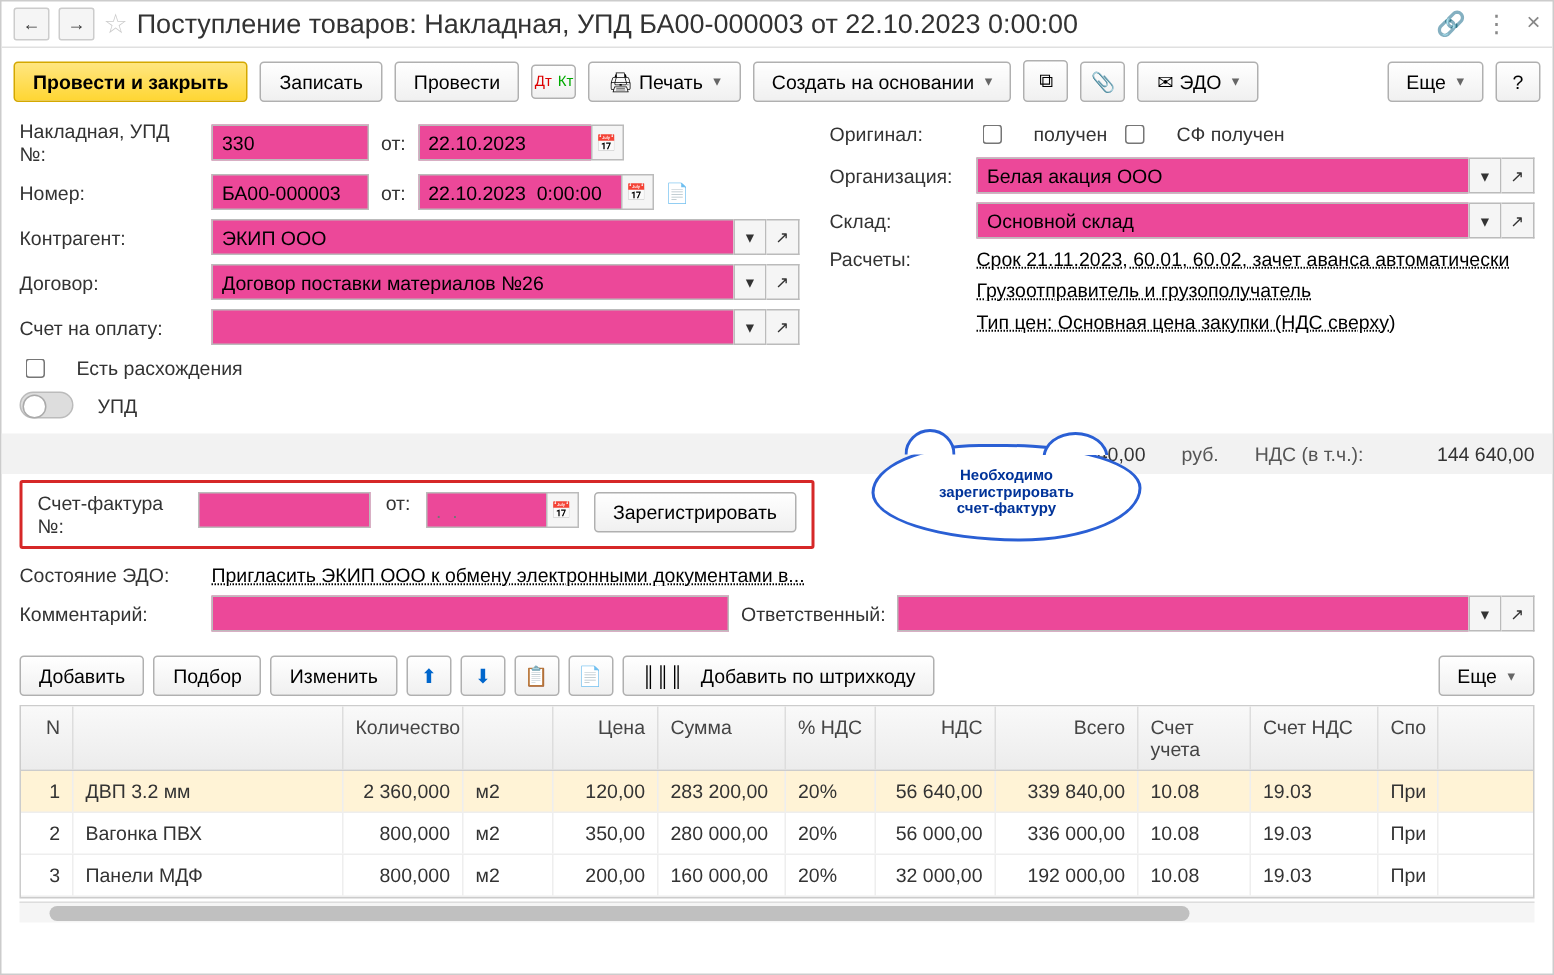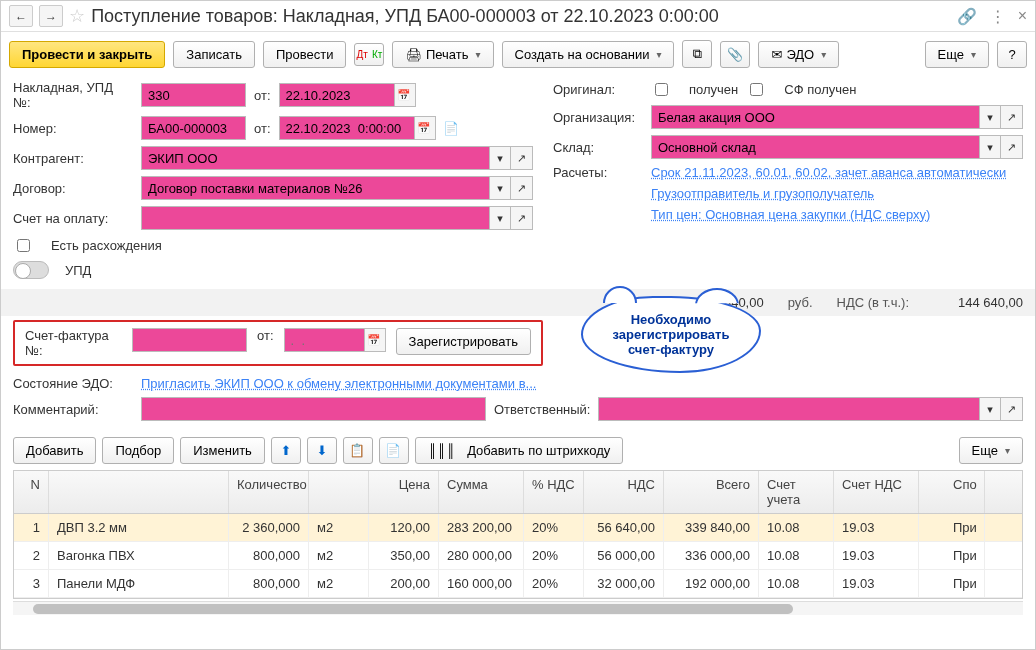--- a/index.html
+++ b/index.html
@@ -17,21 +17,21 @@
 .dropdown-arrow::after { content: "▾"; font-size: 10px; margin-left: 3px; color: #666; }
 .form-area { padding: 4px 12px; }
 .form-row { display: flex; align-items: center; margin-bottom: 6px; gap: 8px; }
 .label { width: 120px; color: #333; font-size: 13px; }
 .input { border: 1px solid #bbb; padding: 3px 6px; font-size: 13px; background: #ec4899; height: 24px; }
 .input-group { display: flex; }
 .input-group .input { border-right: none; }
 .input-btn { width: 22px; height: 24px; border: 1px solid #bbb; background: #f5f5f5; display: flex; align-items: center; justify-content: center; cursor: pointer; font-size: 11px; }
 .input-btn + .input-btn { border-left: none; }
 .checkbox-row { display: flex; align-items: center; gap: 18px; }
-.link { color: #3b82f6; text-decoration: underline dotted; cursor: pointer; }
+.link { color: #000000; text-decoration: underline dotted; cursor: pointer; }
 .two-col { display: flex; gap: 20px; }
 .col-left { flex: 0 0 520px; }
 .col-right { flex: 1; }
 .totals-bar { background: #f2f2f2; padding: 6px 12px; display: flex; gap: 24px; justify-content: flex-end; align-items: center; }
 .totals-bar .label-t { color: #555; }
 .totals-bar .value-t { font-weight: normal; min-width: 90px; text-align: right; }
 .sf-row { border: 2.5px solid #d62828; border-radius: 2px; padding: 6px 10px; display: flex; align-items: flex-start; gap: 10px; margin: 4px 12px 6px 12px; width: 530px; }
 .toggle { display: inline-flex; width: 36px; height: 18px; background: #ddd; border-radius: 9px; position: relative; margin-right: 8px; border: 1px solid #bbb; }
 .toggle::before { content: ""; width: 14px; height: 14px; background: #fff; border: 1px solid #aaa; border-radius: 50%; position: absolute; top: 1px; left: 1px; }
 .table-toolbar { display: flex; align-items: center; padding: 6px 12px; gap: 6px; }
@@ -45,24 +45,24 @@
 .c-name { width: 180px; }
 .c-qty { width: 80px; text-align: right; }
 .c-unit { width: 60px; }
 .c-price { width: 70px; text-align: right; }
 .c-sum { width: 85px; text-align: left; }
 .c-vat { width: 60px; }
 .c-vatamt { width: 80px; text-align: right; }
 .c-total { width: 95px; text-align: right; }
 .c-acc1 { width: 75px; }
 .c-acc2 { width: 85px; }
-.c-sp { width: 40px; margin-left: 26px; }
+.c-sp { width: 40px; }
 .scrollbar-bottom { height: 14px; background: #f5f5f5; border-top: 1px solid #ddd; margin: 2px 12px 8px 12px; position: relative; }
 .scrollbar-thumb { position: absolute; left: 20px; top: 2px; height: 10px; width: 760px; background: #c0c0c0; border-radius: 5px; }
-.callout { position: absolute; top: 295px; left: 580px; width: 180px; pointer-events: none; font-size: 13px; font-weight: bold; color: #003399; text-align: center; }
+.callout { position: absolute; top: 295px; left: 580px; width: 180px; pointer-events: none; font-size: 10px; font-weight: bold; color: #003399; text-align: center; }
 .cloud { padding: 14px 10px; background: #fff; border: 2px solid #2a5fd4; border-radius: 40% 50% 45% 55% / 50% 45% 55% 50%; position: relative; box-shadow: 0 0 0 0 transparent; }
 .cloud::before, .cloud::after { content: ""; position: absolute; background: #fff; border: 2px solid #2a5fd4; }
 .cloud::before { width: 30px; height: 30px; border-radius: 50%; top: -12px; left: 20px; clip-path: inset(0 0 50% 0); }
 .cloud::after { width: 40px; height: 30px; border-radius: 50%; top: -10px; right: 20px; clip-path: inset(0 0 55% 0); }
 .spacer { flex: 1; }
 </style>
 </head>
 <body>
 <div class="window">
 

